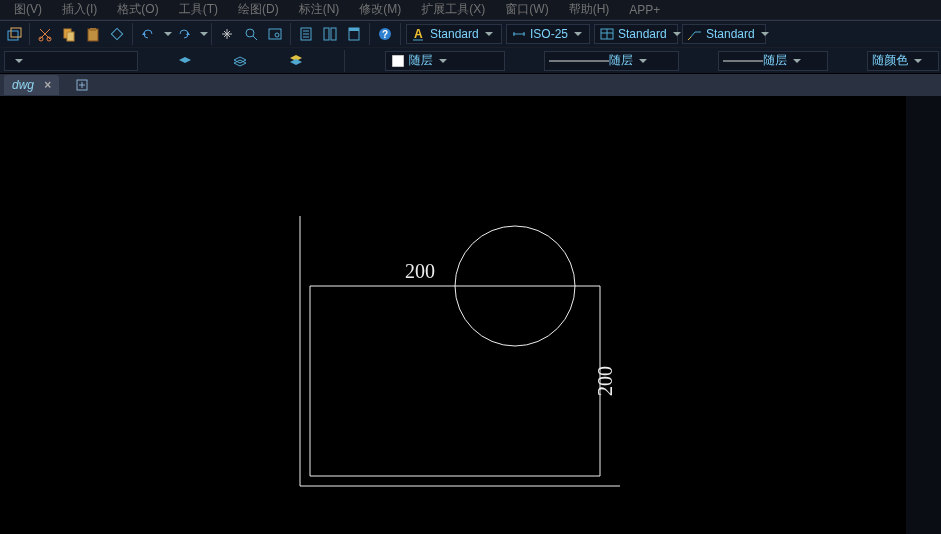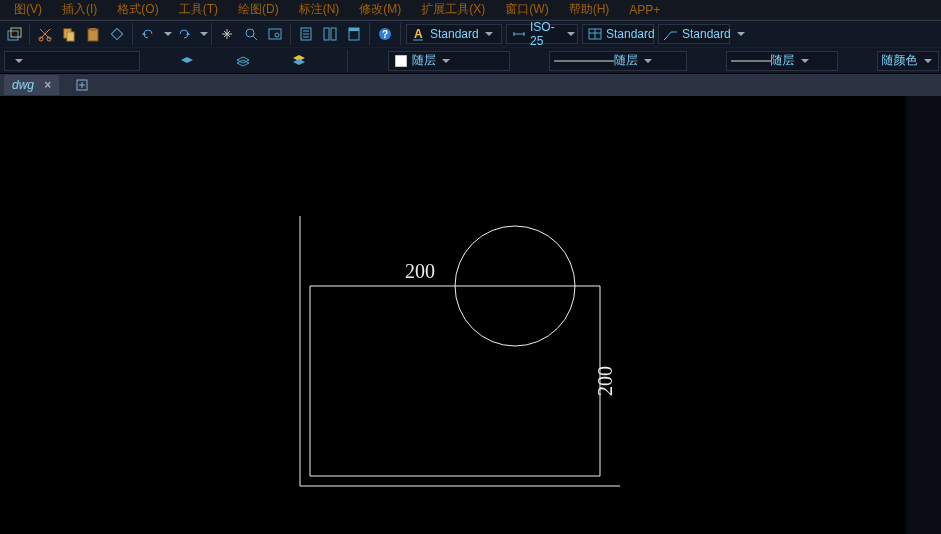--- a/index.html
+++ b/index.html
@@ -15,21 +15,21 @@
     .menubar {
       display: flex;
       height: 20px;
       background: #131720;
       border-bottom: 1px solid #1a1e28;
       padding-left: 4px;
       align-items: center;
     }
     .menu-item {
       padding: 0 10px;
-      color: #a16207;
+      color: #737373;
       cursor: default;
       white-space: nowrap;
     }
     .toolbar {
       display: flex;
       height: 28px;
       background: #111826;
       border-top: 1px solid #31394a;
       border-bottom: 1px solid #1a1e28;
       align-items: center;
@@ -118,21 +118,21 @@
       height: 438px;
       position: relative;
     }
     .drawing {
       position: absolute;
       left: 0; top: 0;
     }
     .w90 { width: 96px; }
     .w140 { width: 142px; }
     .w130 { width: 130px; }
-    .w100 { width: 72px; }
+    .w100 { width: 84px; }
   </style>
 </head>
 <body>
 
 <div class="menubar">
   <div class="menu-item">图(V)</div>
   <div class="menu-item">插入(I)</div>
   <div class="menu-item">格式(O)</div>
   <div class="menu-item">工具(T)</div>
   <div class="menu-item">绘图(D)</div>

